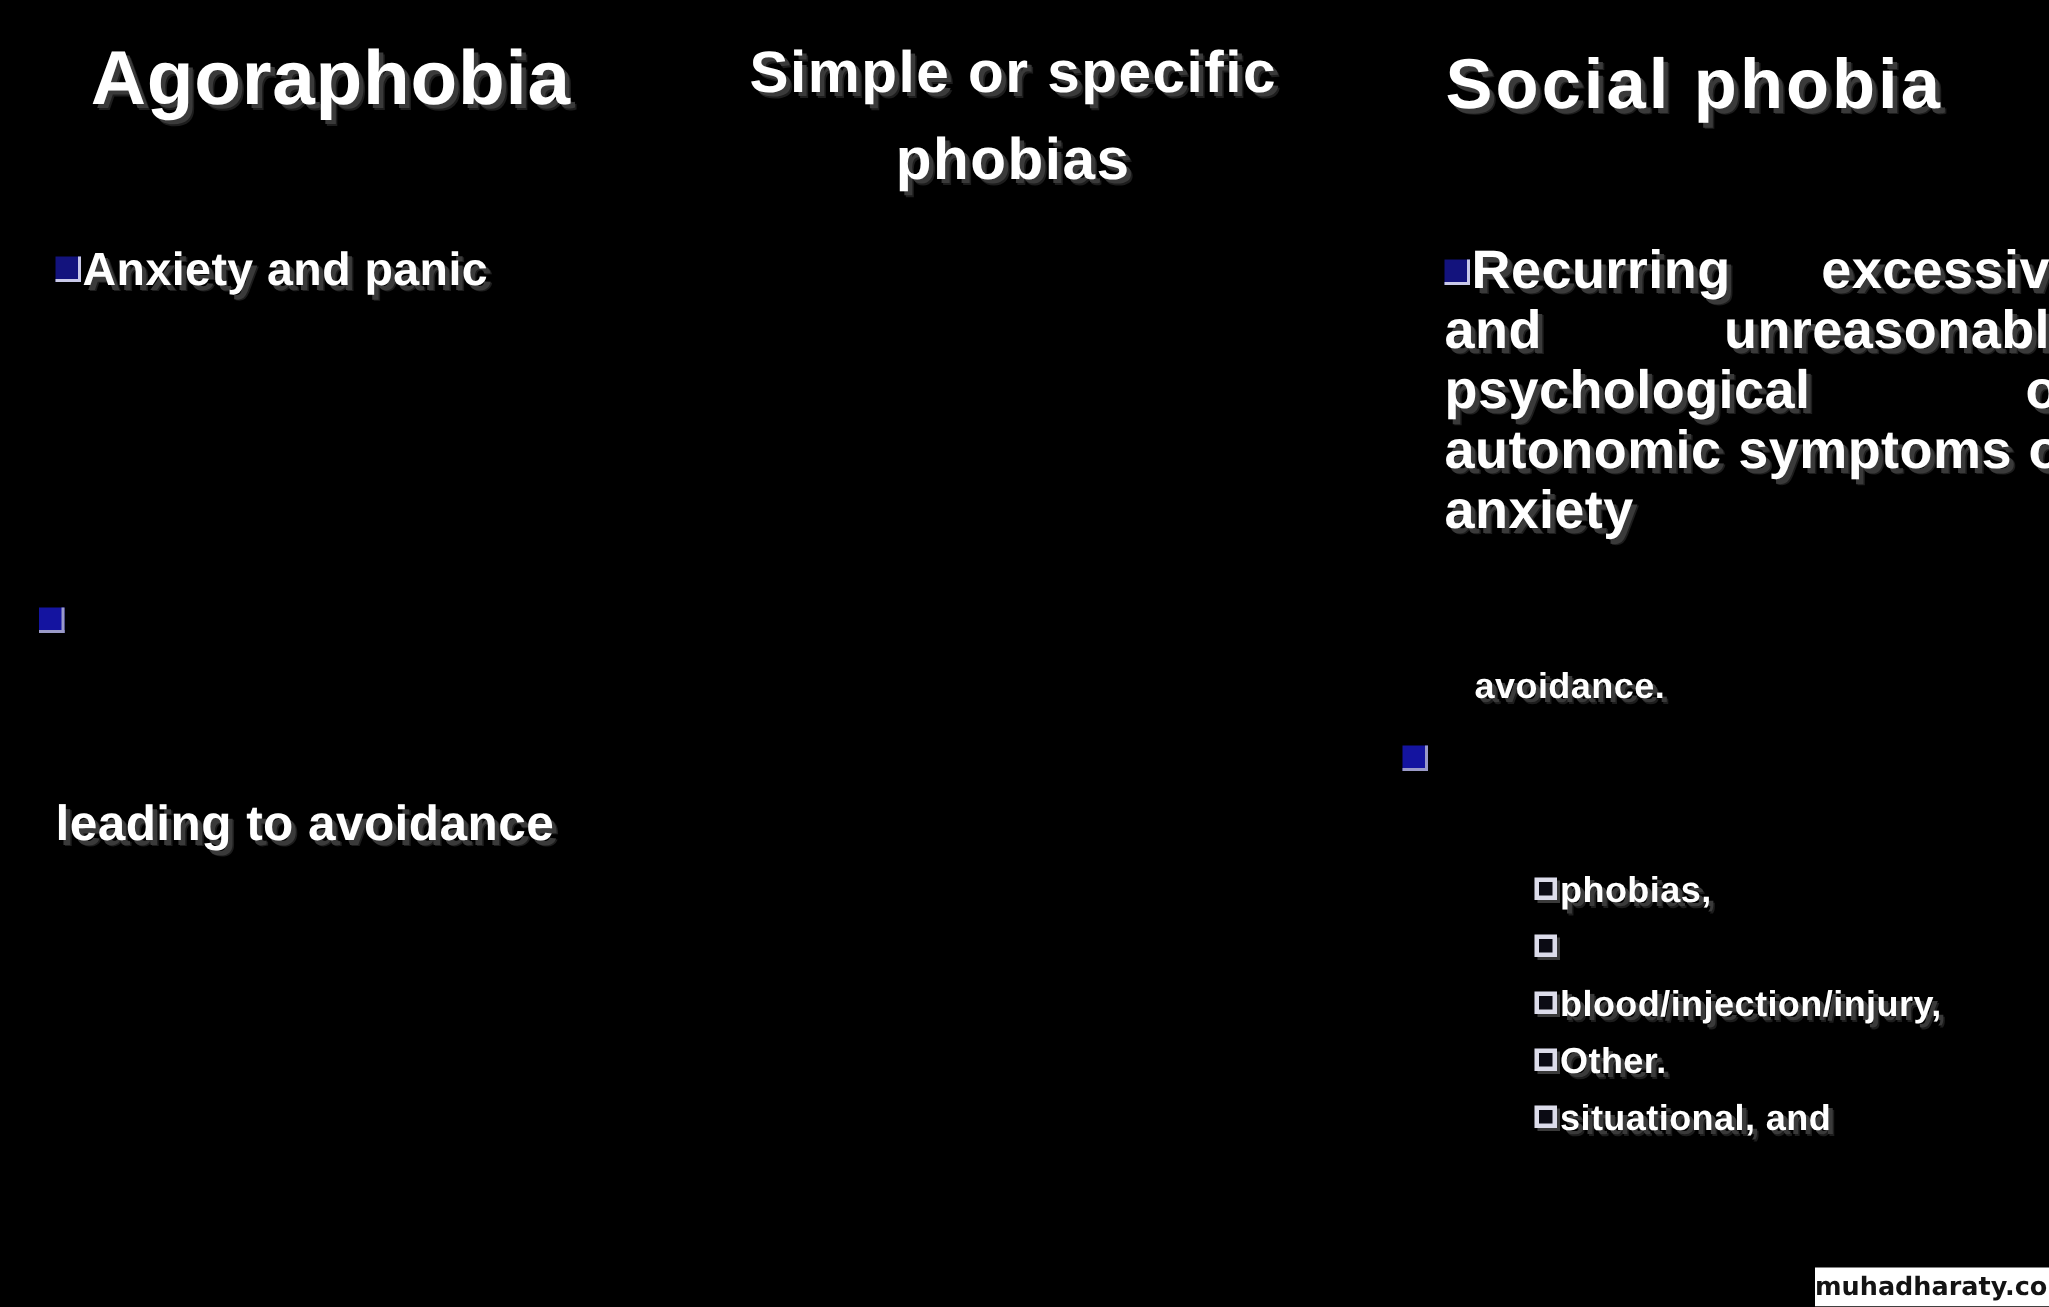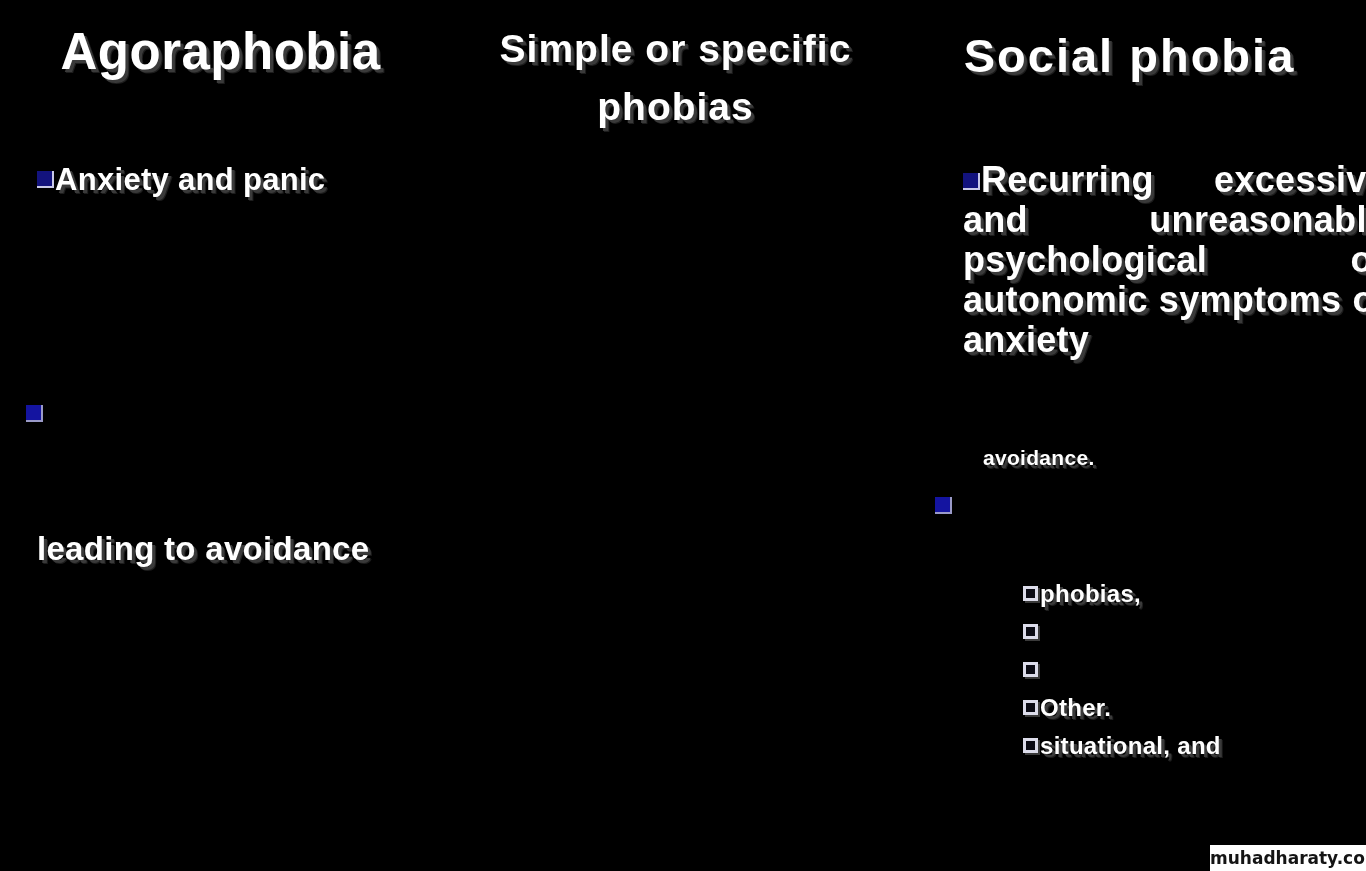--- a/index.html
+++ b/index.html
@@ -118,21 +118,21 @@
     width: 424px;
     font-size: 36px;
     line-height: 40px;
     text-align: justify;
     text-justify: inter-word;
   }
   #c2-avoidance {
     left: 512px;
     top: 440px;
     width: 380px;
-    font-size: 21px;
+    font-size: 24px;
     line-height: 36px;
   }
   #c2-bullet-empty { left: 477px; top: 497px; }
   #c2-sublist {
     left: 552px;
     top: 575px;
     width: 350px;
     font-size: 24px;
     line-height: 38px;
   }
@@ -186,21 +186,21 @@
     <div class="blt-lone" id="c2-bullet-empty"></div>
 
     <div class="body-block" id="c2-sublist">
       <span class="sub-item">
         <span class="blt-hollow"></span><span class="sh">phobias,</span>
       </span>
       <span class="sub-item">
         <span class="blt-hollow"></span>
       </span>
       <span class="sub-item">
-        <span class="blt-hollow"></span>
+        <span class="blt-hollow"></span><span class="sh">blood/injection/injury,</span>
       </span>
       <span class="sub-item">
         <span class="blt-hollow"></span><span class="sh">Other.</span>
       </span>
       <span class="sub-item">
         <span class="blt-hollow"></span><span class="sh">situational, and</span>
       </span>
     </div>
   </div>
 

